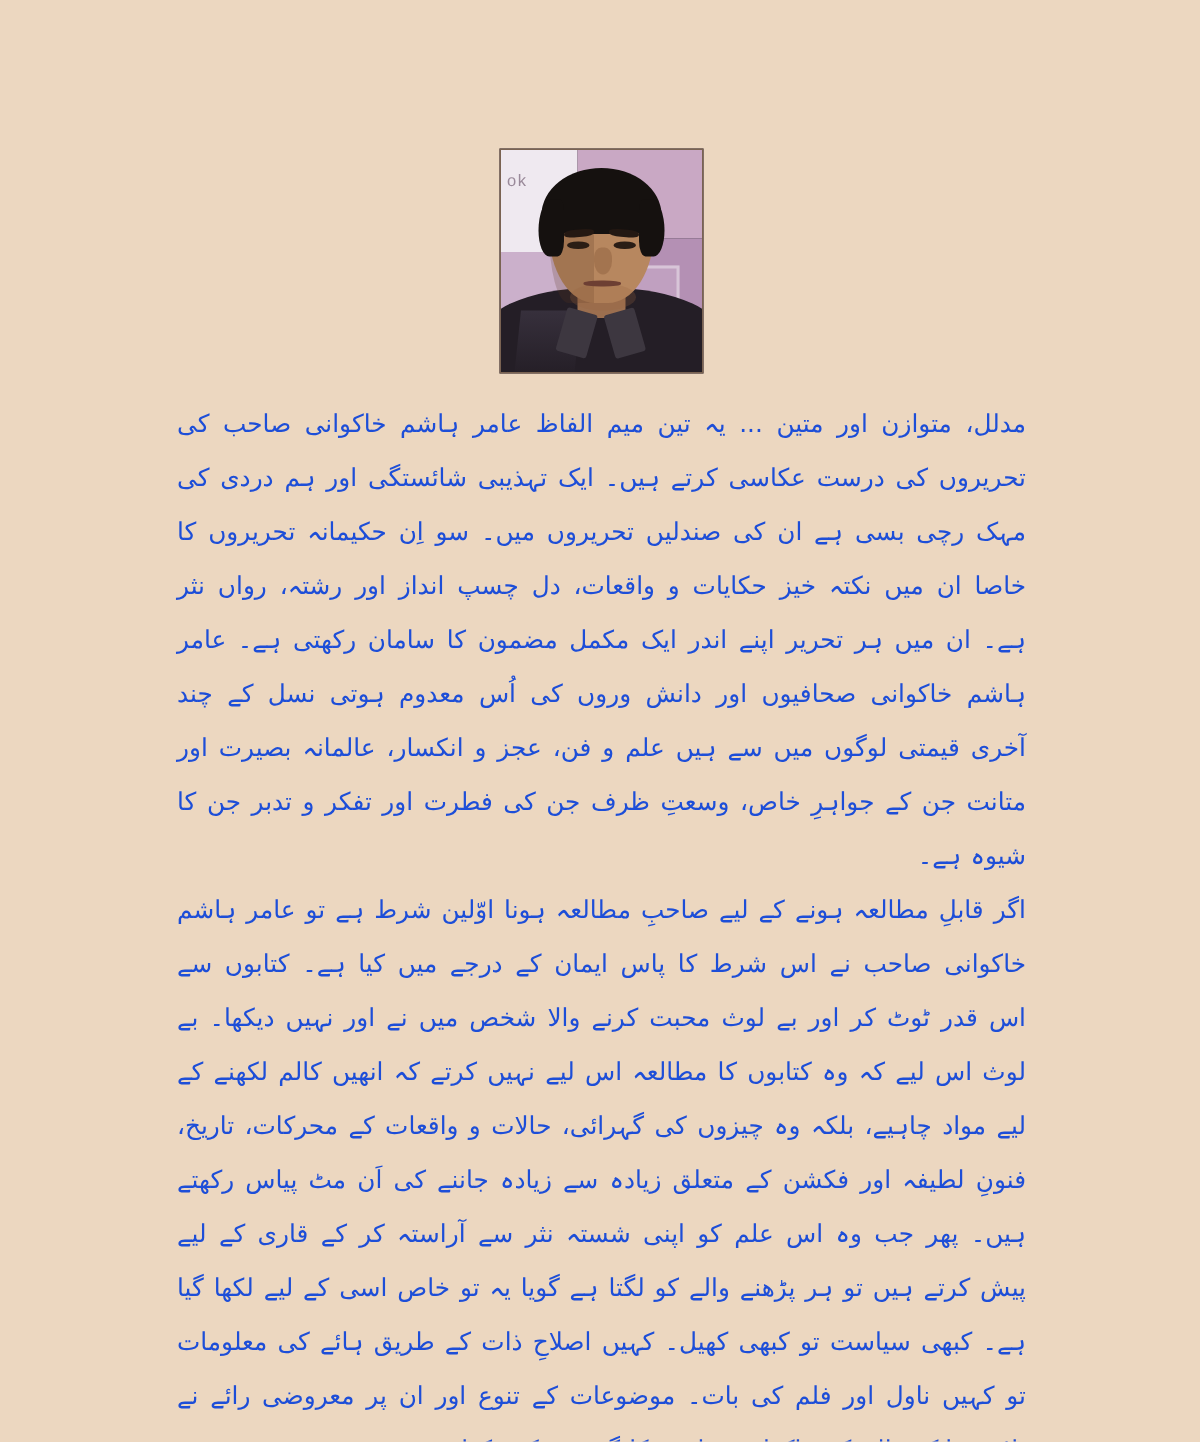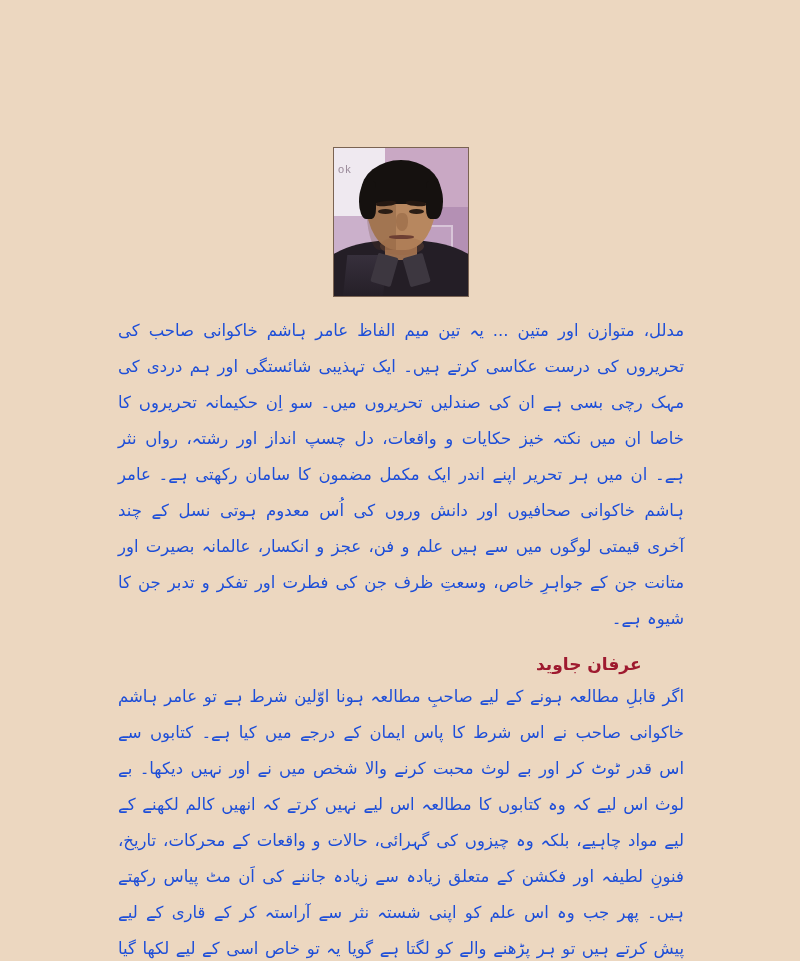--- a/index.html
+++ b/index.html
@@ -13,21 +13,20 @@
     background: #ecd7c0;
     font-family: "DejaVu Sans", sans-serif;
     overflow: hidden;
     position: relative;
   }
 
   .page {
     position: absolute;
     inset: 0;
     background: #ecd7c0;
-    margin-top: 48px;
   }
 
   
   .photo-wrap {
     position: absolute;
     left: 333px;
     top: 99px;
     width: 136px;
     height: 150px;
     box-sizing: border-box;
@@ -200,18 +199,17 @@
       <div class="eye-r"></div>
       <div class="nose"></div>
       <div class="chin"></div>
       <div class="mouth"></div>
     </div>
   </div>
 
   <div class="content">
 
     <p class="urdu last-line-right">مدلل، متوازن اور متین ...  یہ تین میم الفاظ عامر ہاشم خاکوانی صاحب کی تحریروں کی درست عکاسی کرتے ہیں۔ ایک تہذیبی شائستگی اور ہم دردی کی مہک رچی بسی ہے ان کی صندلیں تحریروں میں۔ سو اِن حکیمانہ تحریروں کا خاصا ان میں نکتہ خیز حکایات و واقعات، دل چسپ انداز اور رشتہ، رواں نثر ہے۔ ان میں ہر تحریر اپنے اندر ایک مکمل مضمون کا سامان رکھتی ہے۔ عامر ہاشم خاکوانی صحافیوں اور دانش وروں کی اُس معدوم ہوتی نسل کے چند آخری قیمتی لوگوں میں سے ہیں علم و فن، عجز و انکسار، عالمانہ بصیرت اور متانت جن کے جواہرِ خاص، وسعتِ ظرف جن کی فطرت اور تفکر و تدبر جن کا شیوہ ہے۔</p>
-    <div class="sig sig-1">عرفان جاوید</div>
 
     <p class="urdu last-line-right para-2">اگر قابلِ مطالعہ ہونے کے لیے صاحبِ مطالعہ ہونا اوّلین شرط ہے تو عامر ہاشم خاکوانی صاحب نے اس شرط کا پاس ایمان کے درجے میں کیا ہے۔ کتابوں سے اس قدر ٹوٹ کر اور بے لوث محبت کرنے والا شخص میں نے اور نہیں دیکھا۔ بے لوث اس لیے کہ وہ کتابوں کا مطالعہ اس لیے نہیں کرتے کہ انھیں کالم لکھنے کے لیے مواد چاہیے، بلکہ وہ چیزوں کی گہرائی، حالات و واقعات کے محرکات، تاریخ، فنونِ لطیفہ اور فکشن کے متعلق زیادہ سے زیادہ جاننے کی اَن مٹ پیاس رکھتے ہیں۔ پھر جب وہ اس علم کو اپنی شستہ نثر سے آراستہ کر کے قاری کے لیے پیش کرتے ہیں تو ہر پڑھنے والے کو لگتا ہے گویا یہ تو خاص اسی کے لیے لکھا گیا ہے۔ کبھی سیاست تو کبھی کھیل۔ کہیں  اصلاحِ ذات کے طریق ہائے کی معلومات تو کہیں ناول اور فلم کی بات۔ موضوعات کے تنوع اور ان پر معروضی رائے نے بلاشبہ ایک عالم کو خاکوانی صاحب کا گرویدہ کر رکھا ہے۔</p>
 
   </div>
 </div>
 
 </body></html>

